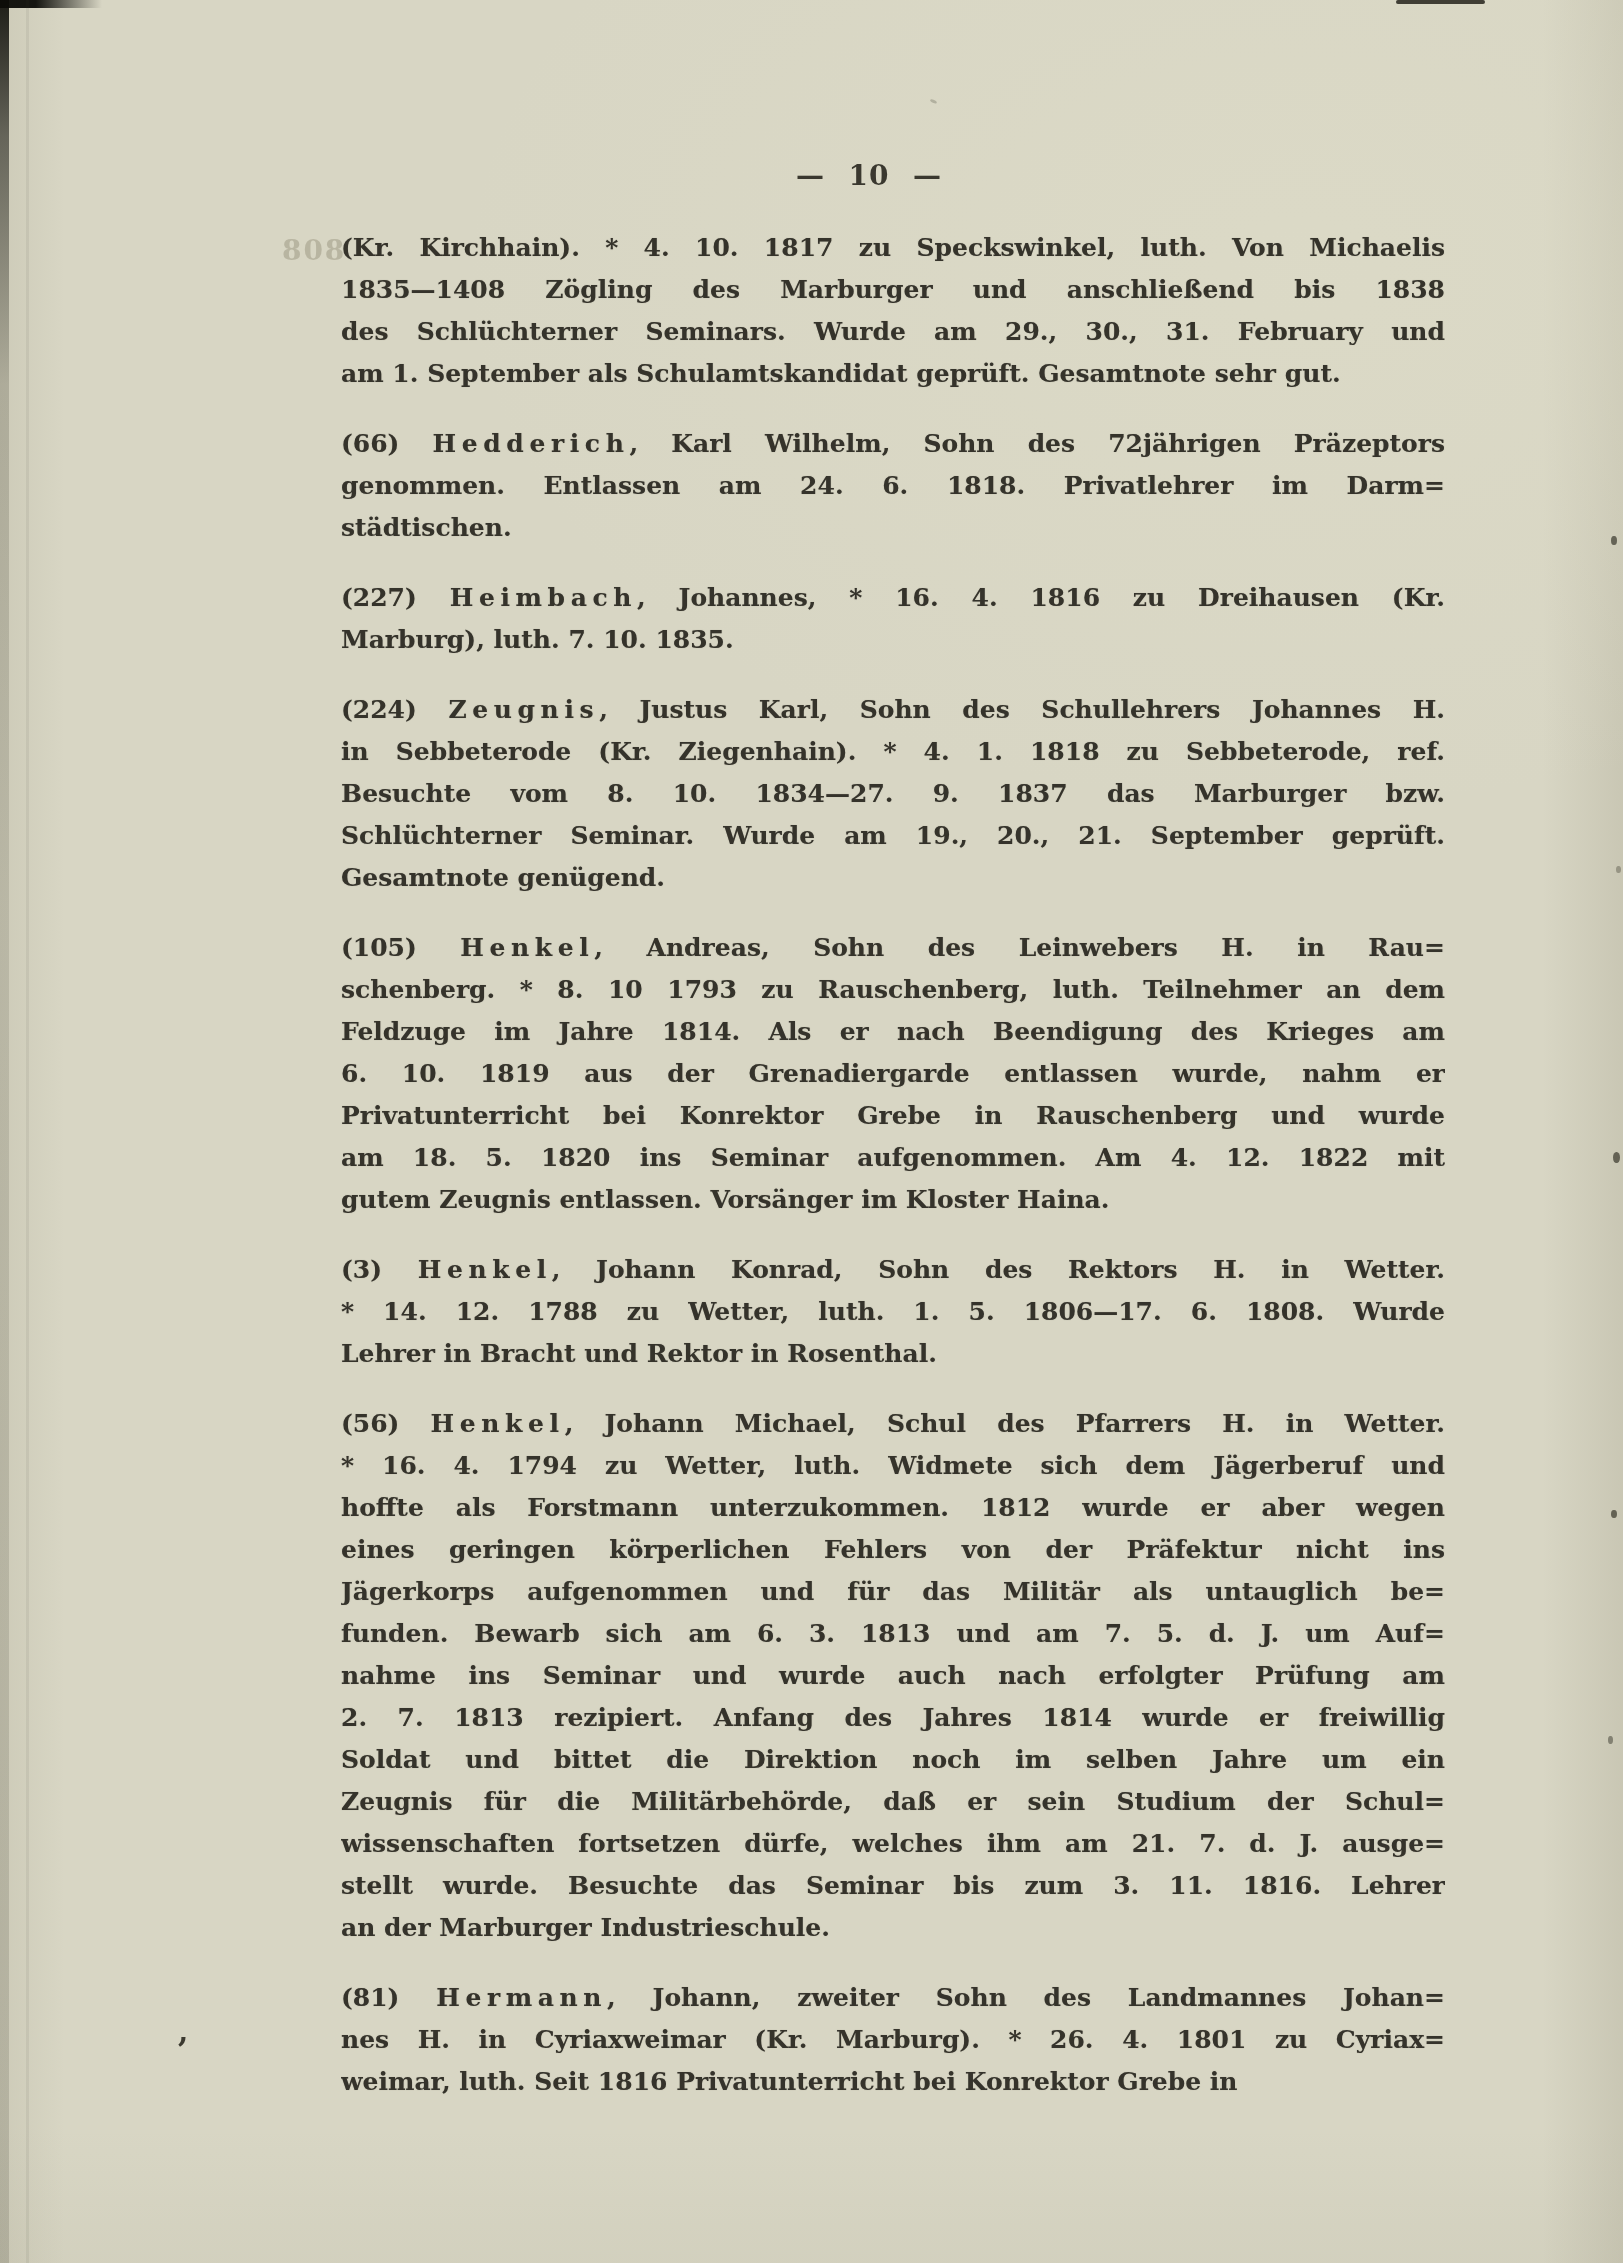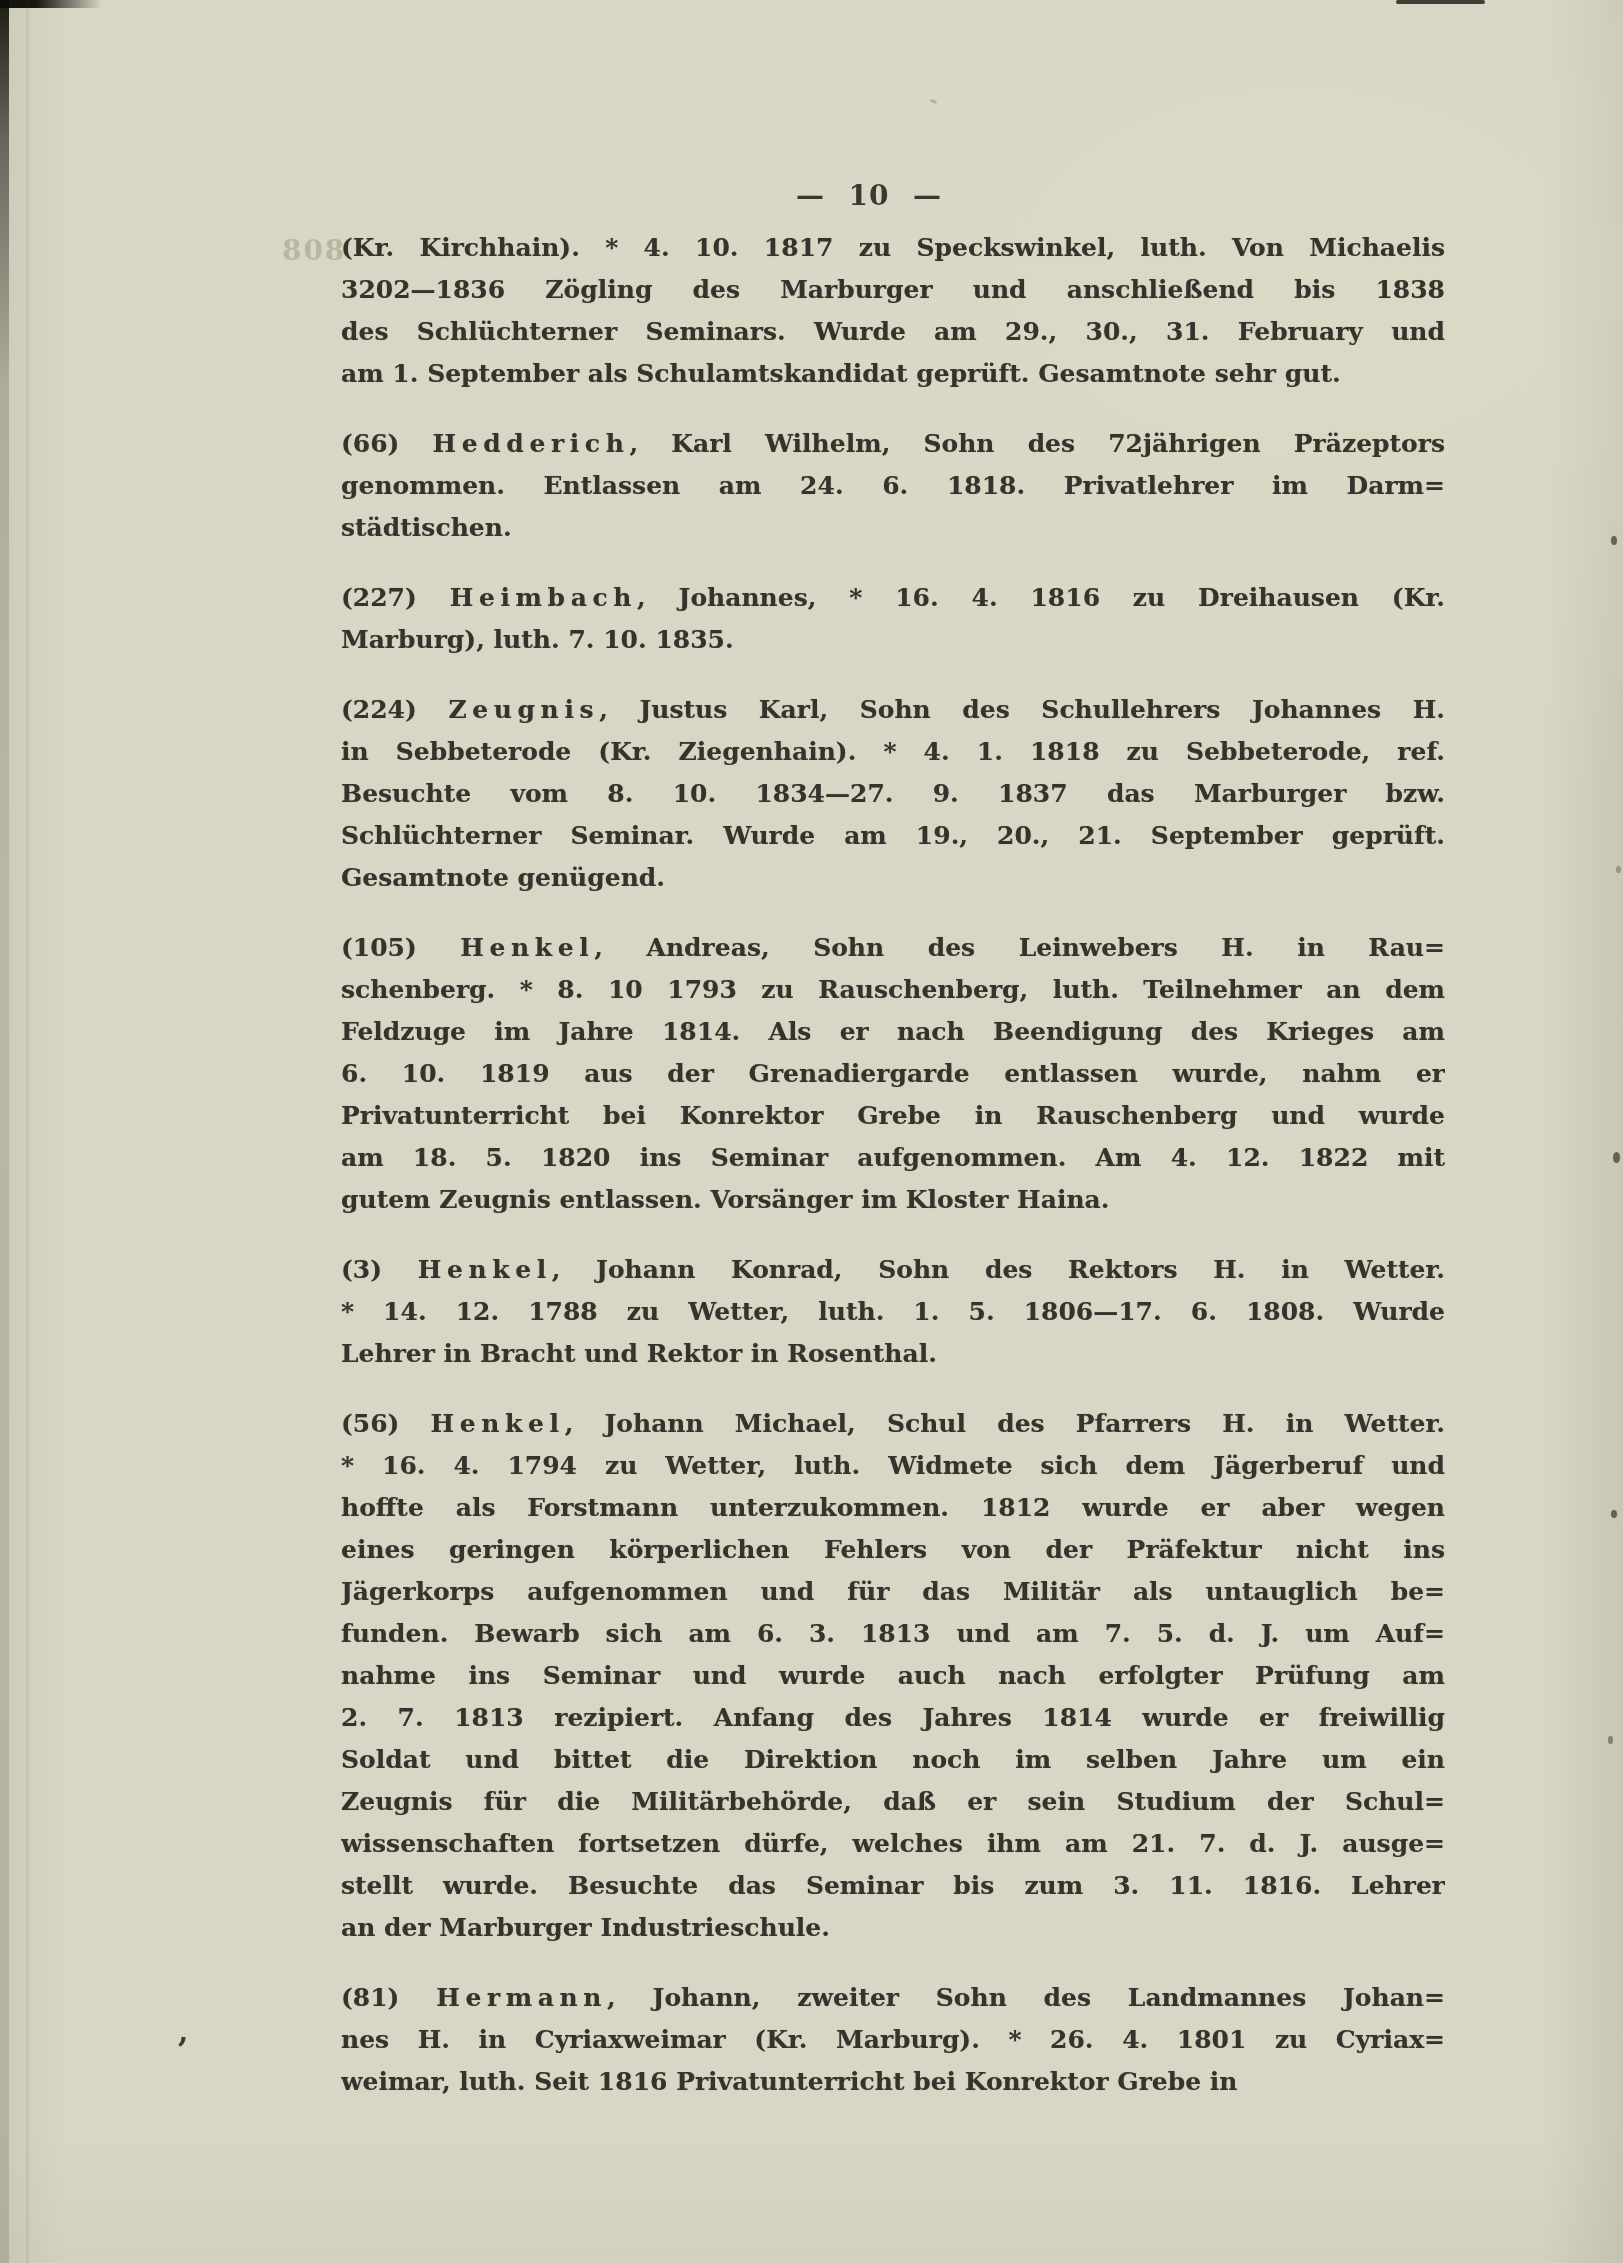--- a/index.html
+++ b/index.html
@@ -9,21 +9,21 @@
     background-color:#d8d6c4;
     background-image:
       radial-gradient(1299px 835px at 80% 12%, rgba(222,220,200,0.55), rgba(0,0,0,0) 65%),
       linear-gradient(90deg, rgba(110,105,82,0.10) 0%, rgba(0,0,0,0) 4%, rgba(0,0,0,0) 95%, rgba(110,105,82,0.14) 100%),
       linear-gradient(0deg, rgba(110,105,82,0.05) 0%, rgba(0,0,0,0) 6%);
     overflow:hidden;
     font-family:"DejaVu Serif", "Liberation Serif", serif;
     color:#35332b;
   }
   .page-number {
-    position:absolute; left:796px; top:175px;
+    position:absolute; left:796px; top:155px;
     font-size:28px; line-height:42px; font-weight:bold;
     word-spacing:13px; letter-spacing:0.9px;
     color:#3a382f;
     text-align:center;
   }
   .entries { position:absolute; left:341px; top:227px; width:1104px; overflow:hidden; }
   .para { position:relative; }
   .para + .para { margin-top:28px; }
   .line {
     height:42px; line-height:42px;
@@ -91,21 +91,21 @@
   <div class="speck s6"></div>
   <div class="speck s7"></div>
   <div class="ghost-show-through">808</div>
   <div class="stray-comma-mark">,</div>
 
   <div class="page-number">— 10 —</div>
 
   <div class="entries">
       <div class="para">
         <div class="line"><span class="seg">(Kr. Kirchhain). * 4. 10. 1817 zu Speckswinkel, luth. Von Michaelis</span></div>
-        <div class="line"><span class="seg">3202—1836 Zögling des Marburger und anschließend bis 1838</span></div>
+        <div class="line"><span class="seg">1835—1408 Zögling des Marburger und anschließend bis 1838</span></div>
         <div class="line"><span class="seg">des Schlüchterner Seminars. Wurde am 29., 30., 31. February und</span></div>
         <div class="line last"><span class="seg">am 1. September als Schulamtskandidat geprüft. Gesamtnote sehr gut.</span></div>
       </div>
       <div class="para">
         <div class="line"><span class="seg">(66) </span><span class="seg sp">Hedderich</span><span class="seg">, Karl Wilhelm, Sohn des 72jährigen Präzeptors</span></div>
         <div class="line"><span class="seg">genommen. Entlassen am 24. 6. 1818. Privatlehrer im Darm=</span></div>
         <div class="line last"><span class="seg">städtischen.</span></div>
       </div>
       <div class="para">
         <div class="line"><span class="seg">(227) </span><span class="seg sp">Heimbach</span><span class="seg">, Johannes, * 16. 4. 1816 zu Dreihausen (Kr.</span></div>

